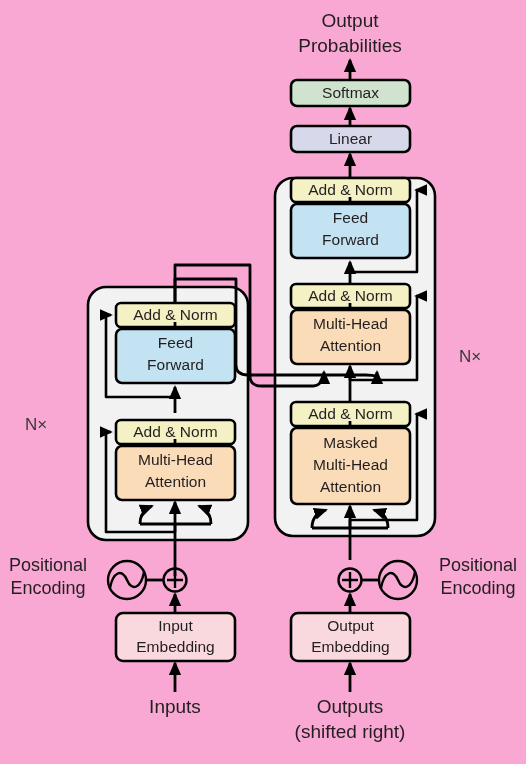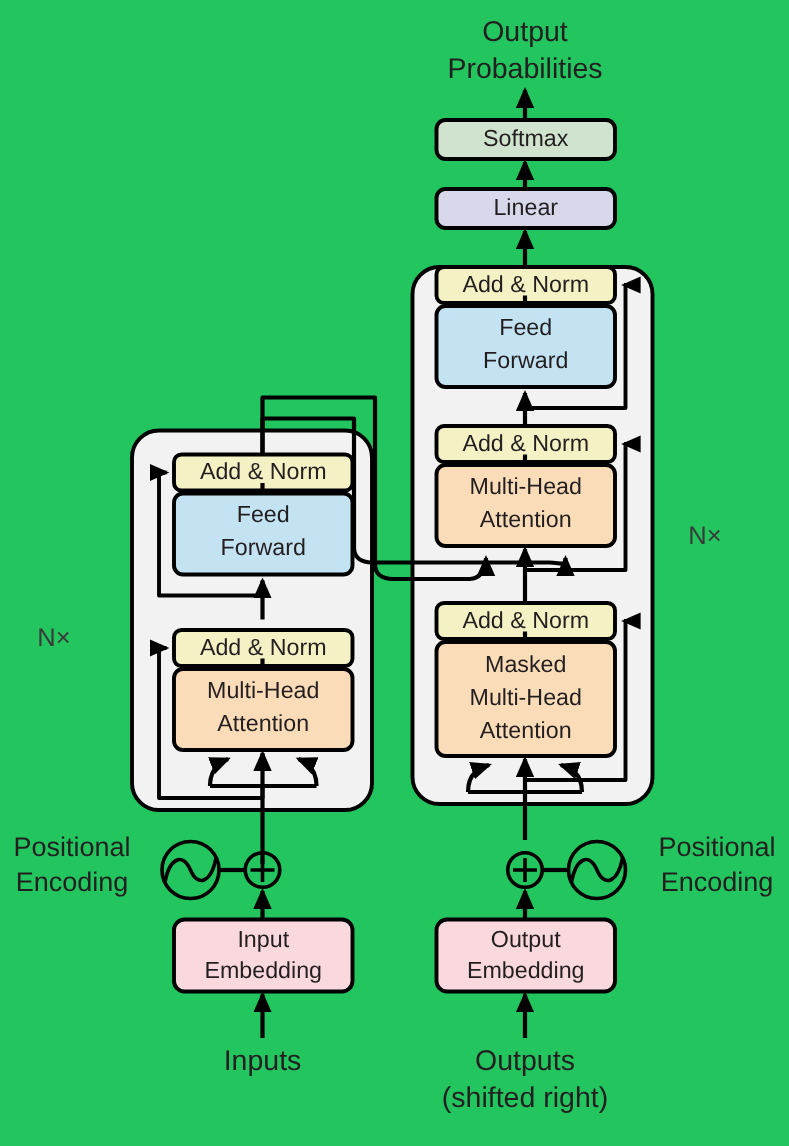--- a/index.html
+++ b/index.html
@@ -4,21 +4,21 @@
 <style>
   html, body {
     margin: 0;
     padding: 0;
     background: #ffffff;
   }
   #diagram-root {
     position: relative;
     width: 526px;
     height: 764px;
-    background: #22c55e;
+    background: #f9a8d4;
     font-family: "Liberation Sans", sans-serif;
     overflow: hidden;
   }
   svg { display: block; }
 
   .box-stroke { stroke: #000000; stroke-width: 2.6; }
   .panel {
     fill: #f2f2f2;
     stroke: #000000;
     stroke-width: 2.6;

